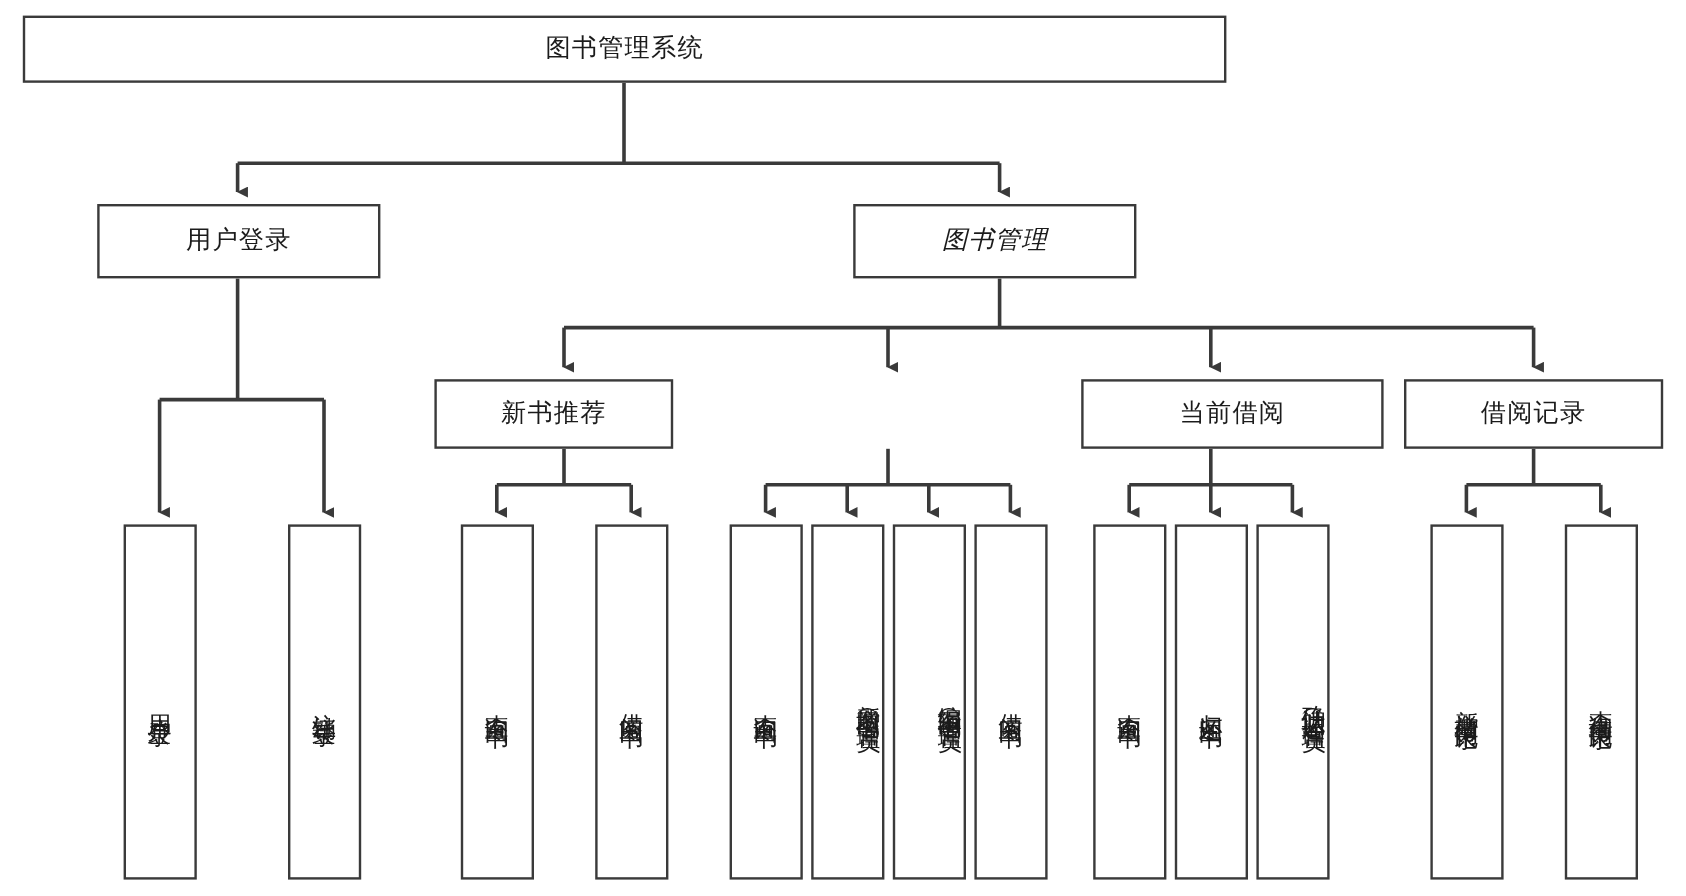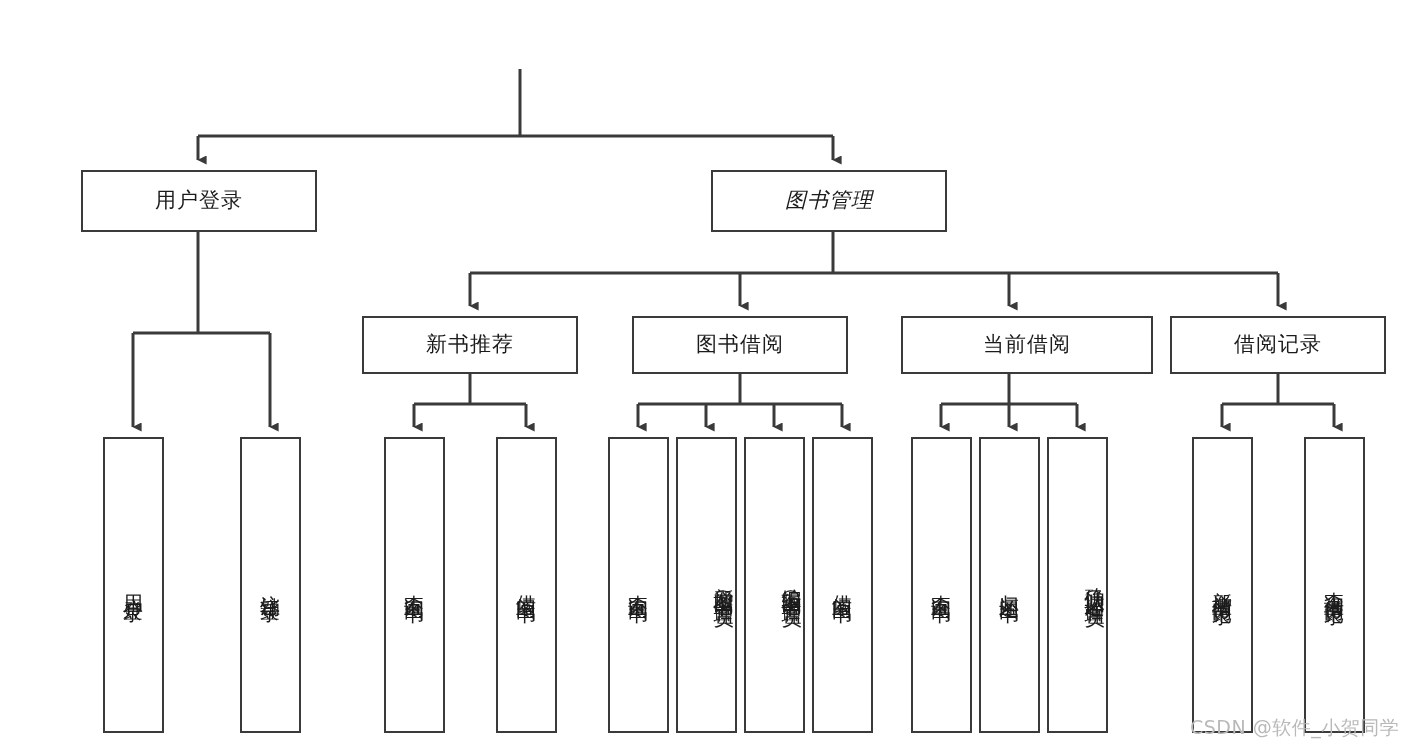--- a/index.html
+++ b/index.html
@@ -112,33 +112,33 @@
       <path d="M1009,404 L1009,427" marker-end="url(#arrow)"></path>
       <path d="M1077,404 L1077,427" marker-end="url(#arrow)"></path>
 
       <path d="M1278,374 L1278,404"></path>
       <path d="M1222,404 L1334,404"></path>
       <path d="M1222,404 L1222,427" marker-end="url(#arrow)"></path>
       <path d="M1334,404 L1334,427" marker-end="url(#arrow)"></path>
     </g>
   </svg>
 
+  <div class="node horiz" style="left:19px; top:13px; width:1003px; height:56px;">
+    <span>图书管理系统</span>
+  </div>
 
   <div class="node horiz" style="left:81px; top:170px; width:236px; height:62px;">
     <span>用户登录</span>
   </div>
   <div class="node horiz" style="left:711px; top:170px; width:236px; height:62px;font-style:italic;">
     <span>图书管理</span>
   </div>
 
-  <div class="node horiz" style="left:362px; top:316px; width:216px; height:58px;">
+  <div class="node horiz" style="left:362px; top:316px; width:199px; height:58px;">
     <span>新书推荐</span>
-  </div>
-  <div class="node horiz" style="left:632px; top:316px; width:216px; height:58px;">
-    <span>图书借阅</span>
   </div>
   <div class="node horiz" style="left:901px; top:316px; width:252px; height:58px;">
     <span>当前借阅</span>
   </div>
   <div class="node horiz" style="left:1170px; top:316px; width:216px; height:58px;">
     <span>借阅记录</span>
   </div>
 
   <div class="node vert centered" style="left:103px; top:437px; width:61px; height:296px;">
     <span>用户登录</span>
@@ -177,15 +177,14 @@
     <span>确认归还（管理员）</span>
   </div>
 
   <div class="node vert centered" style="left:1192px; top:437px; width:61px; height:296px;">
     <span>新增借阅记录</span>
   </div>
   <div class="node vert centered" style="left:1304px; top:437px; width:61px; height:296px;">
     <span>查询借阅记录</span>
   </div>
 
-  <div class="watermark" style="left:1190px; top:715px;">CSDN @软件_小贺同学</div>
 
 </div>
 
 </body></html>

